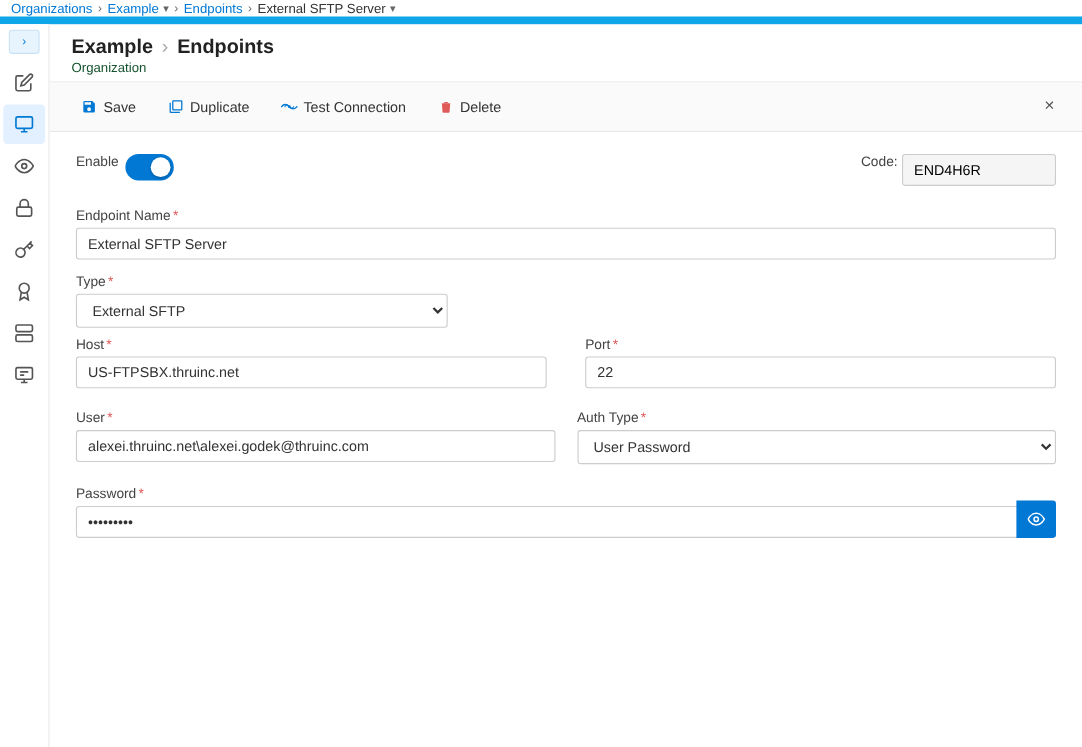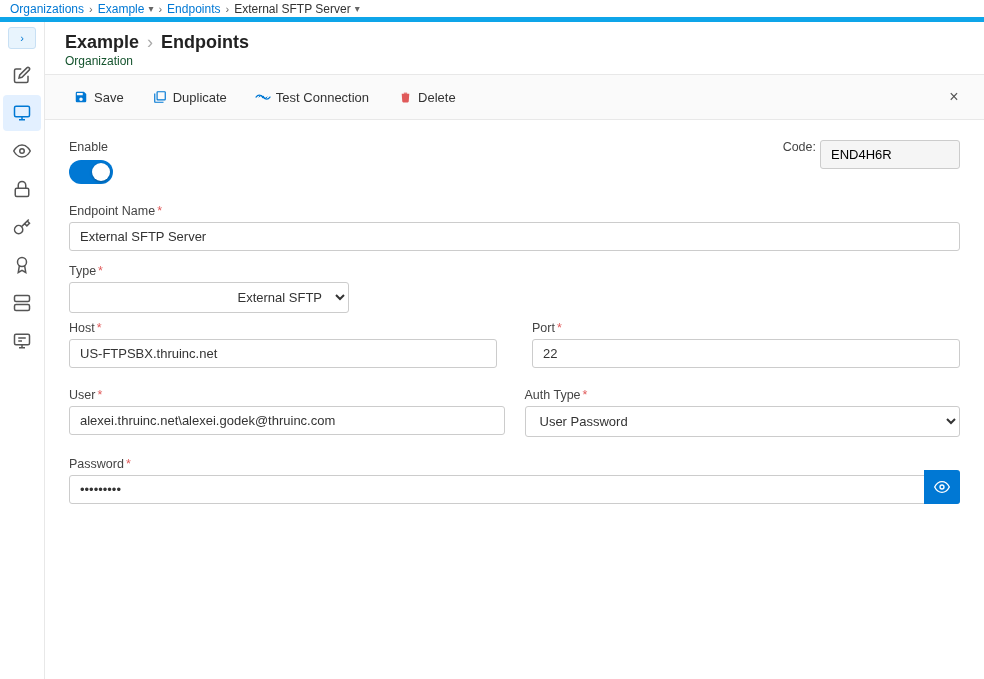--- a/index.html
+++ b/index.html
@@ -5,21 +5,21 @@
     * { box-sizing: border-box; margin: 0; padding: 0; }
     body { font-family: -apple-system, BlinkMacSystemFont, 'Segoe UI', sans-serif; font-size: 13px; background: #fff; color: #333; height: 679px; overflow: hidden; }
 
     
     .breadcrumb {
       display: flex;
       align-items: center;
       padding: 4px 10px;
       font-size: 12px;
       background: #fff;
-      border-bottom: 5px solid #0ea5e9;
+      border-bottom: 7px solid #0ea5e9;
       height: 22px;
     }
     .breadcrumb a { color: #0078d4; text-decoration: none; }
     .breadcrumb .sep { color: #666; margin: 0 5px; font-size: 11px; }
     .breadcrumb .current { color: #333; font-weight: 500; }
     .breadcrumb .dropdown-arrow { margin-left: 4px; font-size: 10px; color: #666; cursor: pointer; }
 
     
     .layout {
       display: flex;
@@ -169,21 +169,21 @@
       color: #333;
       outline: none;
       background: #fff;
     }
     input.code-field {
       width: 140px;
       background: #f5f5f5;
       color: #000000;
     }
     input.full-width { width: 100%; }
-    .type-select { width: 280px; text-align: right; }
+    .type-select { width: 338px; }
 
     
     .toggle-switch {
       width: 44px;
       height: 24px;
       background: #0078d4;
       border-radius: 12px;
       position: relative;
       cursor: pointer;
       border: none;
@@ -202,21 +202,21 @@
       box-shadow: 0 1px 3px rgba(0,0,0,0.3);
     }
 
     
     .enable-code-row {
       display: flex;
       justify-content: space-between;
       align-items: flex-start;
       margin-bottom: 20px;
     }
-    .enable-section { display: flex; flex-direction: column; gap: 6px; }
+    .enable-section { display: flex; gap: 6px; }
     .code-section { display: flex; flex-direction: row; gap: 4px; }
 
     
     .password-row { position: relative; }
     .password-row input { padding-right: 40px; }
     .password-eye {
       position: absolute;
       right: 0;
       bottom: 0;
       width: 36px;

